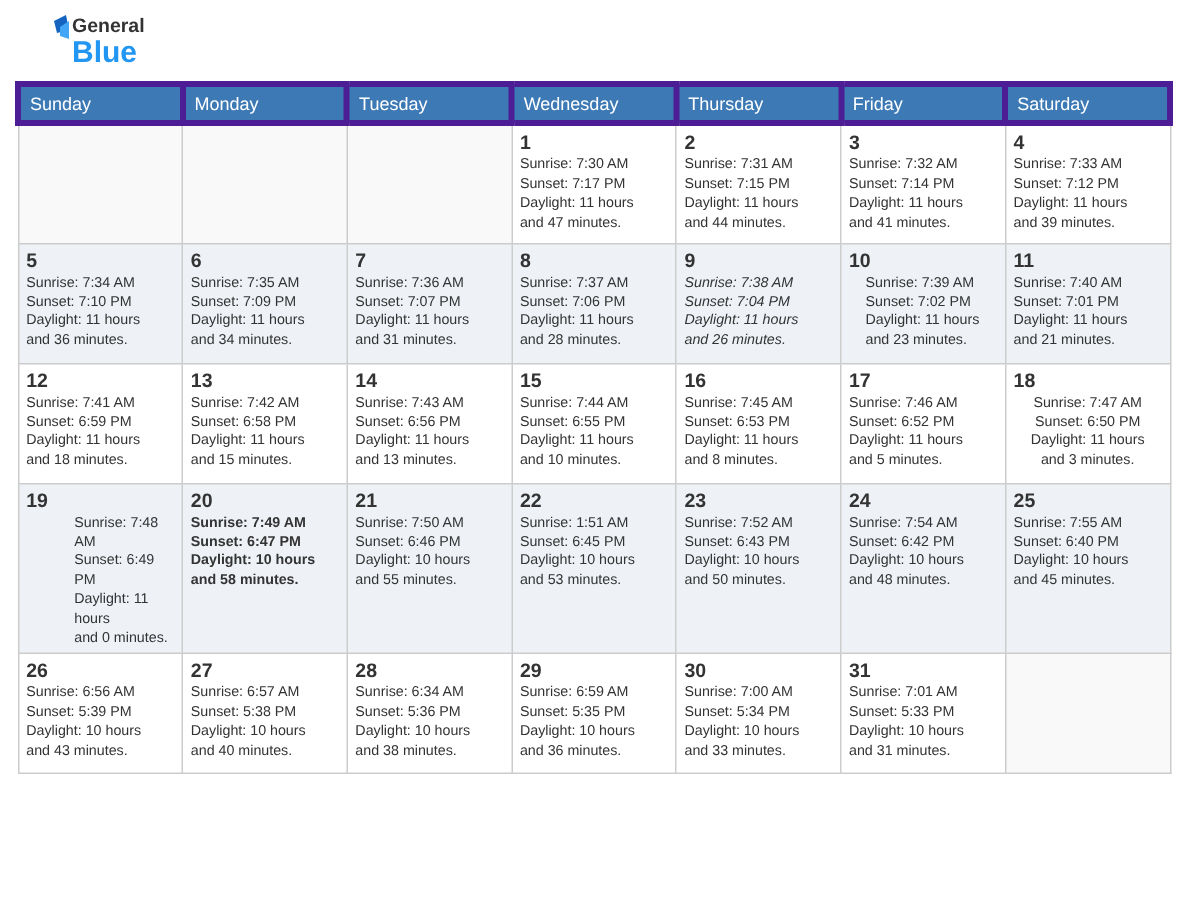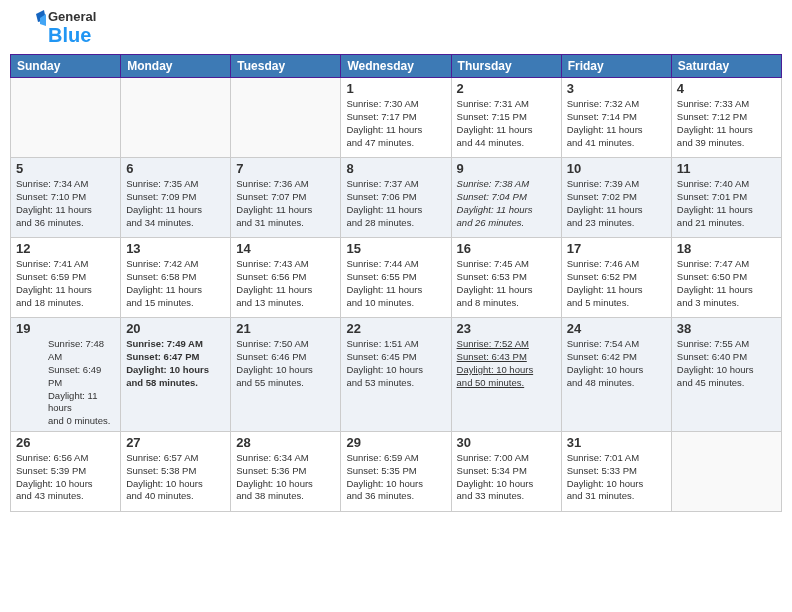--- a/index.html
+++ b/index.html
@@ -16,22 +16,22 @@
     .location { font-size: 14px; color: #555; }
     
     .calendar { width: 100%; border-collapse: collapse; }
     
     .calendar th {
       background: #3d7ab5;
       color: white;
       text-align: left;
       padding: 4px 6px;
       font-size: 12px;
-      font-weight: bold;
-      border: 1px solid #4c1d95;
+      font-weight: normal;
+      border: 4px solid #4c1d95;
     }
     
     .calendar td {
       border: 1px solid #ccc;
       vertical-align: top;
       padding: 3px 5px;
       width: calc(100% / 7);
       height: 80px;
       font-size: 10px;
       color: #333;
@@ -147,21 +147,21 @@
           </td>
           <td>
             <div class="day-num">9</div>
             <div class="day-info" style="white-space: pre-line; font-style: italic;">Sunrise: 7:38 AM
 Sunset: 7:04 PM
 Daylight: 11 hours
 and 26 minutes.</div>
           </td>
           <td>
             <div class="day-num">10</div>
-            <div class="day-info" style="white-space: pre-line;">Sunrise: 7:39 AM
+            <div class="day-info" style="white-space: pre-line; margin-left: 11px;">Sunrise: 7:39 AM
 Sunset: 7:02 PM
 Daylight: 11 hours
 and 23 minutes.</div>
           </td>
           <td>
             <div class="day-num">11</div>
             <div class="day-info" style="white-space: pre-line;">Sunrise: 7:40 AM
 Sunset: 7:01 PM
 Daylight: 11 hours
 and 21 minutes.</div>
@@ -205,21 +205,21 @@
           </td>
           <td>
             <div class="day-num">17</div>
             <div class="day-info" style="white-space: pre-line;">Sunrise: 7:46 AM
 Sunset: 6:52 PM
 Daylight: 11 hours
 and 5 minutes.</div>
           </td>
           <td>
             <div class="day-num">18</div>
-            <div class="day-info" style="white-space: pre-line;">Sunrise: 7:47 AM
+            <div class="day-info" style="white-space: pre-line; text-align: center;">Sunrise: 7:47 AM
 Sunset: 6:50 PM
 Daylight: 11 hours
 and 3 minutes.</div>
           </td>
         </tr>
         <tr class="row-alt">
           <td>
             <div class="day-num">19</div>
             <div class="day-info" style="white-space: pre-line; margin-left: 32px;">Sunrise: 7:48 AM
 Sunset: 6:49 PM
@@ -242,34 +242,34 @@
           </td>
           <td>
             <div class="day-num">22</div>
             <div class="day-info" style="white-space: pre-line;">Sunrise: 1:51 AM
 Sunset: 6:45 PM
 Daylight: 10 hours
 and 53 minutes.</div>
           </td>
           <td>
             <div class="day-num">23</div>
-            <div class="day-info" style="white-space: pre-line; text-decoration: underline;">Sunrise: 7:52 AM
+            <div class="day-info" style="white-space: pre-line;">Sunrise: 7:52 AM
 Sunset: 6:43 PM
 Daylight: 10 hours
 and 50 minutes.</div>
           </td>
           <td>
             <div class="day-num">24</div>
             <div class="day-info" style="white-space: pre-line;">Sunrise: 7:54 AM
 Sunset: 6:42 PM
 Daylight: 10 hours
 and 48 minutes.</div>
           </td>
           <td>
-            <div class="day-num">38</div>
+            <div class="day-num">25</div>
             <div class="day-info" style="white-space: pre-line;">Sunrise: 7:55 AM
 Sunset: 6:40 PM
 Daylight: 10 hours
 and 45 minutes.</div>
           </td>
         </tr>
         <tr>
           <td>
             <div class="day-num">26</div>
             <div class="day-info" style="white-space: pre-line;">Sunrise: 6:56 AM

